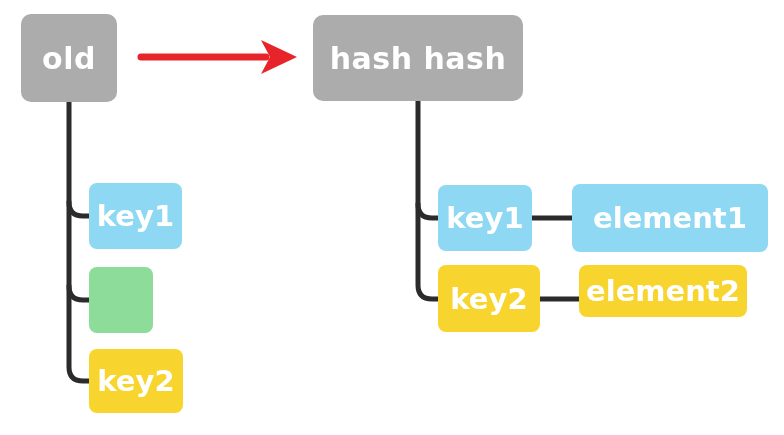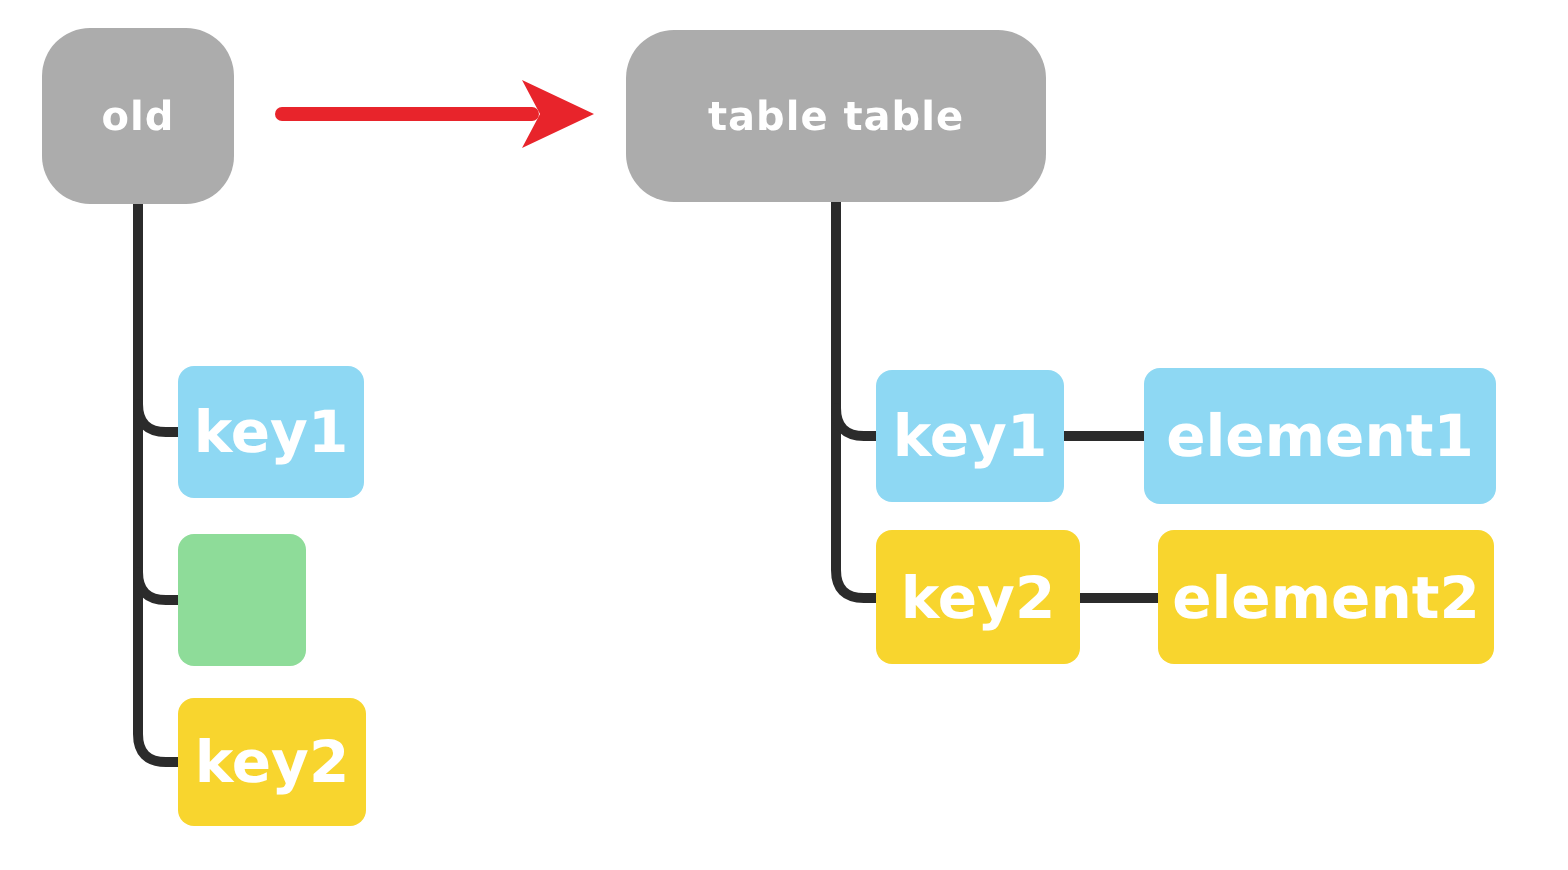--- a/index.html
+++ b/index.html
@@ -25,38 +25,38 @@
     position: absolute;
     display: flex;
     align-items: center;
     justify-content: center;
     color: #ffffff;
     font-weight: bold;
     box-sizing: border-box;
     user-select: none;
   }
   .root-node {
-    border-radius: 24px;
-    font-size: 20px;
+    border-radius: 10px;
+    font-size: 30px;
     letter-spacing: 0.5px;
   }
   .leaf-node {
     border-radius: 8px;
     font-size: 29px;
   }
   
   #node-old        { left: 21px;  top: 14px;  width: 96px;  height: 88px; }
   #node-hash-table { left: 313px; top: 15px;  width: 210px; height: 86px; }
   #node-l-key1     { left: 89px;  top: 183px; width: 93px;  height: 66px; }
   #node-l-green    { left: 89px;  top: 267px; width: 64px;  height: 66px; }
   #node-l-key2     { left: 89px;  top: 349px; width: 94px;  height: 64px; }
   #node-r-key1     { left: 438px; top: 185px; width: 94px;  height: 66px; }
-  #node-element1   { left: 572px; top: 184px; width: 176px; height: 68px; }
+  #node-element1   { left: 572px; top: 184px; width: 196px; height: 68px; }
   #node-r-key2     { left: 438px; top: 265px; width: 102px; height: 67px; }
-  #node-element2   { left: 579px; top: 265px; width: 168px; height: 67px; }
+  #node-element2   { left: 579px; top: 265px; width: 168px; height: 52px; }
 </style>
 </head>
 <body>
 
 <div class="canvas">
 
   <svg class="wires" width="784" height="435" viewBox="0 0 784 435">
 
     <path d="M69 101 V367 Q69 381 83 381 H90" fill="none" stroke-width="5" stroke-linecap="round" stroke="#2b2b2b"></path>
     <path d="M69 202 Q69 216 83 216 H90" fill="none" stroke-width="5" stroke-linecap="round" stroke="#2b2b2b"></path>
@@ -84,21 +84,21 @@
 
   <div class="node leaf-node" id="node-l-green" style="background: rgb(142, 220, 153);">
     <span></span>
   </div>
 
   <div class="node leaf-node" id="node-l-key2" style="background: rgb(248, 213, 46);">
     <span>key2</span>
   </div>
 
   <div class="node root-node" id="node-hash-table" style="background: rgb(172, 172, 172);">
-    <span>table table</span>
+    <span>hash hash</span>
   </div>
 
   <div class="node leaf-node" id="node-r-key1" style="background: rgb(142, 216, 243);">
     <span>key1</span>
   </div>
 
   <div class="node leaf-node" id="node-element1" style="background: rgb(142, 216, 243);">
     <span>element1</span>
   </div>
 

